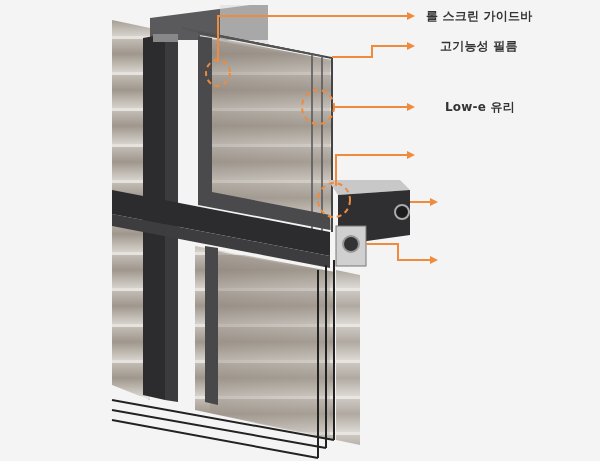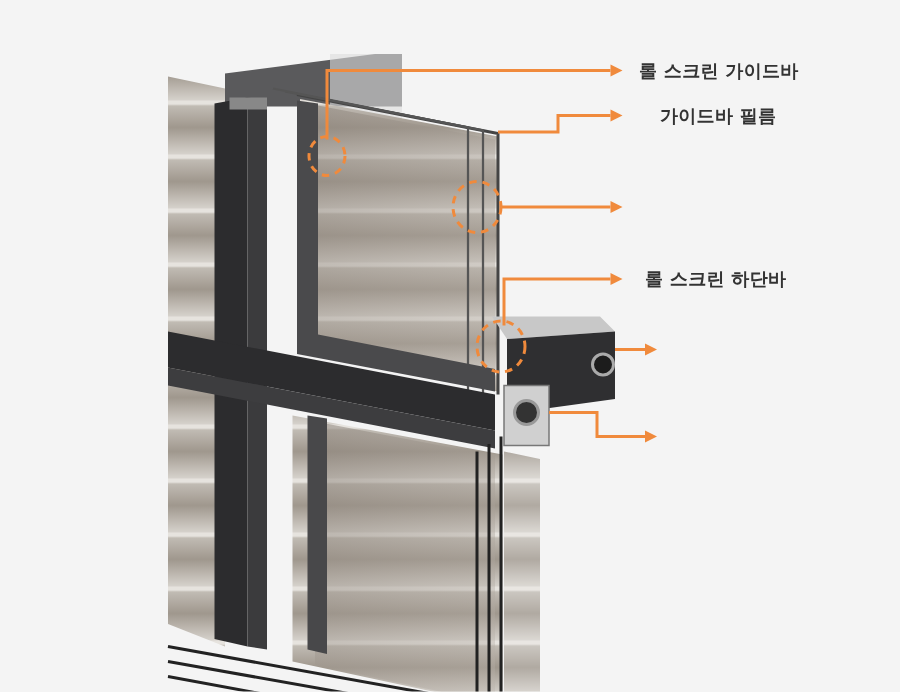--- a/index.html
+++ b/index.html
@@ -1,17 +1,17 @@
 <!DOCTYPE html>
 <html><head>
 <meta charset="utf-8">
 <style>
   html,body{margin:0;padding:0;}
   body{width:600px;height:461px;background:#f4f4f4;position:relative;overflow:hidden;font-family:"DejaVu Sans","Liberation Sans",sans-serif;}
-  #stage{position:absolute;left:0;top:0;width:600px;height:360px;margin-top:31px;}
+  #stage{position:absolute;left:0;top:0;width:600px;height:360px;}
   .label{position:absolute;font-size:12px;font-weight:bold;color:#333;white-space:nowrap;letter-spacing:0.2px;}
 </style>
 </head>
 <body>
 
 <div id="stage">
 <svg width="600" height="461" viewBox="0 0 600 461" xmlns="http://www.w3.org/2000/svg">
   <defs>
     <linearGradient id="blind" x1="0" y1="0" x2="0" y2="1">
       <stop offset="0" stop-color="#c9c4bd"></stop>
@@ -100,15 +100,15 @@
     <polygon points="407,12 415,16 407,20"></polygon>
     <polygon points="407,42 415,46 407,50"></polygon>
     <polygon points="407,103 415,107 407,111"></polygon>
     <polygon points="407,151 415,155 407,159"></polygon>
     <polygon points="430,198 438,202 430,206"></polygon>
     <polygon points="430,256 438,260 430,264"></polygon>
   </g>
 </svg>
 
 <div class="label" style="left:426px;top:8px;">롤 스크린 가이드바</div>
-<div class="label" style="left:440px;top:38px;">가이드바 필름</div>
-<div class="label" style="left:430px;top:147px;">롤 스크린 하단바</div>
+<div class="label" style="left:440px;top:38px;">고기능성 필름</div>
+<div class="label" style="left:445px;top:99px;">Low-e 유리</div>
 </div>
 
 </body></html>

